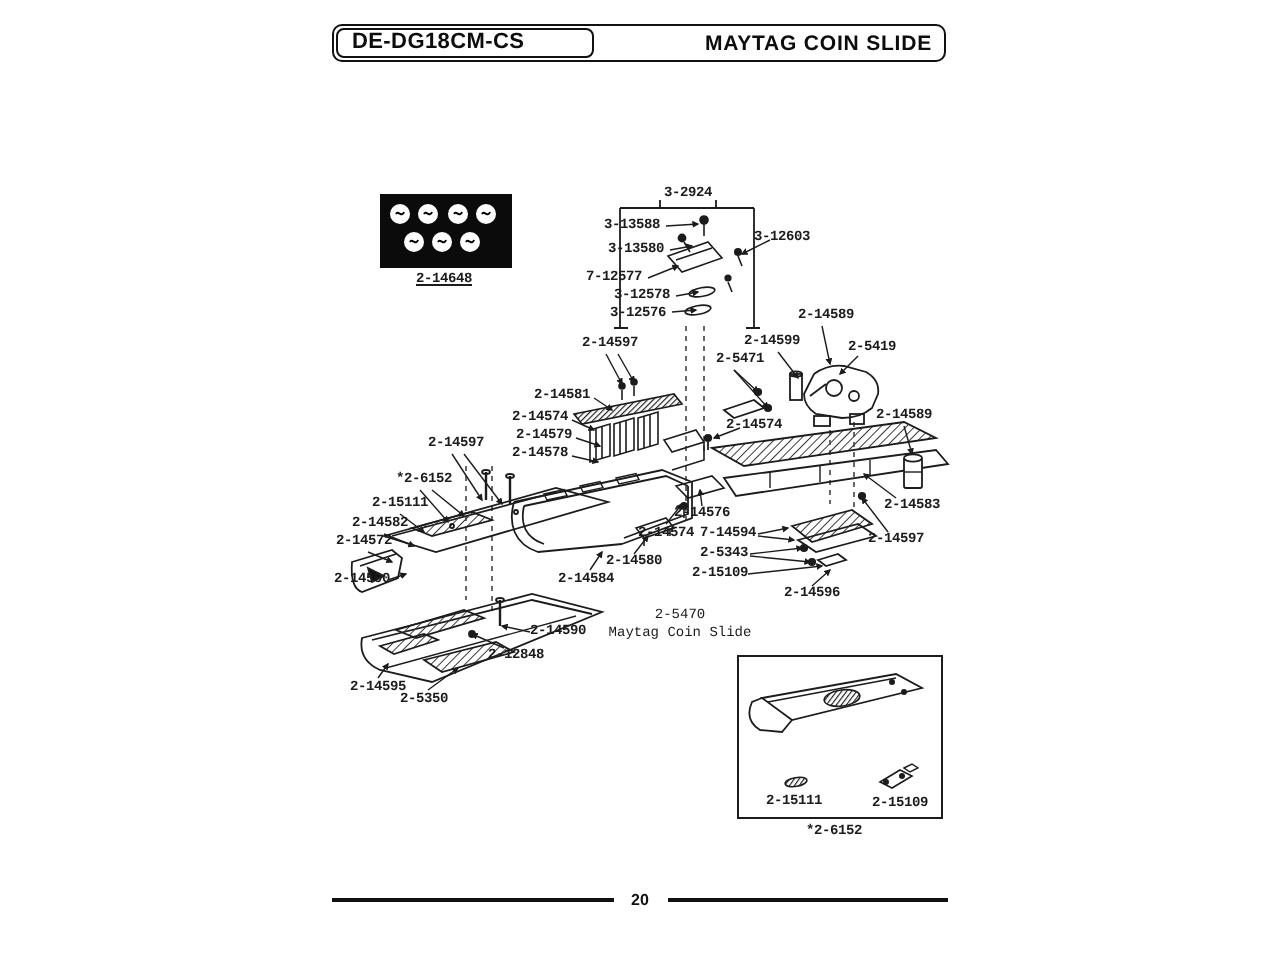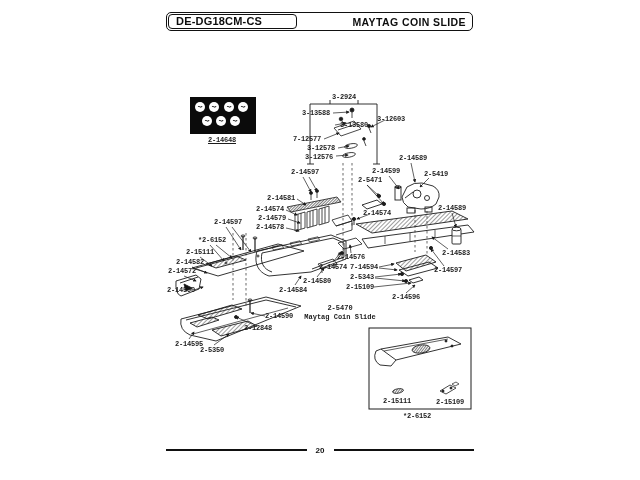--- a/index.html
+++ b/index.html
@@ -27,21 +27,21 @@
   .art{position:absolute;left:0;top:0;}
   .callout{
     position:absolute;transform:translate(-50%,-50%);
     font-family:"Liberation Mono","DejaVu Sans Mono",monospace;
     font-size:7px;font-weight:700;color:#1c1c1c;white-space:nowrap;
     letter-spacing:-.2px;
   }
   .caption{
     position:absolute;transform:translate(-50%,-50%);
     font-family:"Liberation Mono","DejaVu Sans Mono",monospace;
-    font-size:7px;font-weight:700;color:#1c1c1c;white-space:nowrap;
+    font-size:7px;font-weight:400;color:#1c1c1c;white-space:nowrap;
   }
   
   .rule{position:absolute;height:2px;background:#111;top:449px;}
   .rule.left{left:166px;width:141px;}
   .rule.right{left:334px;width:140px;}
   .pageno{
     position:absolute;left:320px;top:450px;transform:translate(-50%,-50%);
     font-size:8px;font-weight:bold;color:#111;
     font-family:Liberation Sans, sans-serif;
   }
@@ -268,21 +268,21 @@
       <circle cx="443" cy="391" r="1" fill="#1c1c1c"></circle>
         <circle cx="451" cy="388" r="1" fill="#1c1c1c"></circle>
       <path d="M452,384 l4,-2 l3,2 l-4,2 Z" stroke-width=".7"></path>
     </g>
   </svg>
 
   <div class="art" style="width:640px;height:480px;">
       <div class="callout" style="left: 222px; top: 140px; text-decoration: underline;">2-14648</div>
       <div class="callout" style="left: 344px; top: 97px;">3-2924</div>
       <div class="callout" style="left: 316px; top: 113px;">3-13588</div>
-      <div class="callout" style="left: 318px; top: 125px; margin-left: 36px;">3-13580</div>
+      <div class="callout" style="left: 318px; top: 125px;">3-13580</div>
       <div class="callout" style="left: 307px; top: 139px;">7-12577</div>
       <div class="callout" style="left: 321px; top: 148px;">3-12578</div>
       <div class="callout" style="left: 319px; top: 157px;">3-12576</div>
       <div class="callout" style="left: 391px; top: 119px;">3-12603</div>
       <div class="callout" style="left: 413px; top: 158px;">2-14589</div>
       <div class="callout" style="left: 386px; top: 171px;">2-14599</div>
       <div class="callout" style="left: 370px; top: 180px;">2-5471</div>
       <div class="callout" style="left: 436px; top: 174px;">2-5419</div>
       <div class="callout" style="left: 305px; top: 172px;">2-14597</div>
       <div class="callout" style="left: 281px; top: 198px;">2-14581</div>

